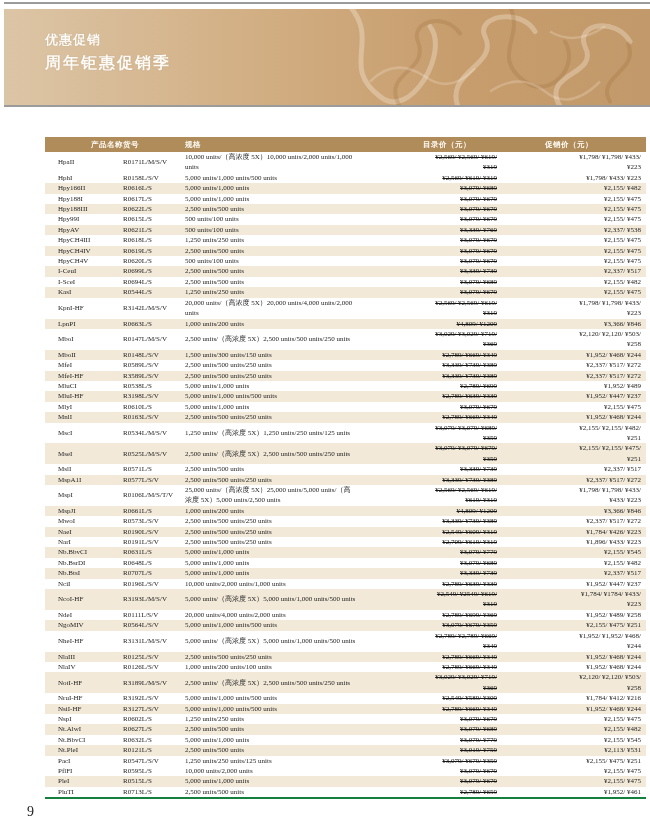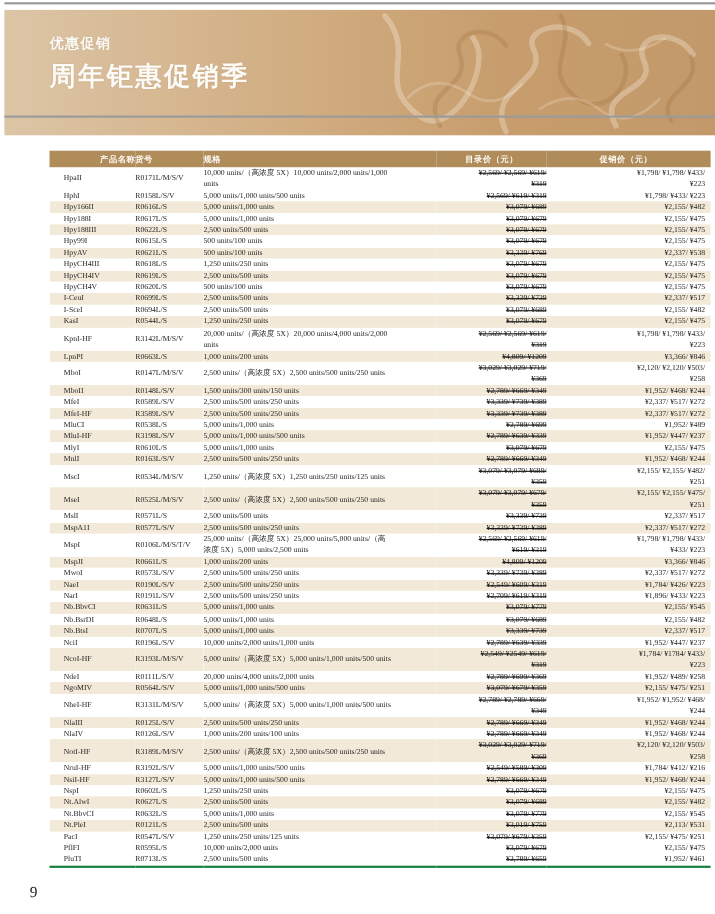--- a/index.html
+++ b/index.html
@@ -3,31 +3,31 @@
 <meta charset="utf-8">
 <style>
   html,body{margin:0;padding:0;}
   body{
     width:650px;height:831px;background:#ffffff;overflow:hidden;position:relative;
     font-family:"Liberation Serif","DejaVu Serif",serif;color:#1f1f1f;
     -webkit-font-smoothing:antialiased;
   }
   .top-rule{position:absolute;left:4px;right:0;top:2px;height:2px;background:#9b9b9b;}
   .banner{
-    position:absolute;left:4px;right:0;top:9px;height:114px;
+    position:absolute;left:4px;right:0;top:9px;height:98px;
     background:linear-gradient(90deg,#dcc5a6 0%,#d2af84 38%,#c79d6d 70%,#c2996a 100%);
     overflow:hidden;
   }
   .banner-art{position:absolute;right:0;top:0;height:100%;}
   .banner-eyebrow{
     position:absolute;left:41px;top:22px;font-size:13px;font-weight:bold;color:#fdfbf7;
     letter-spacing:1px;text-shadow:0 0 1px rgba(120,80,40,.35);
   }
   .banner-title{
-    position:absolute;left:41px;top:44px;font-size:24px;font-weight:bold;color:#fdfbf7;
+    position:absolute;left:41px;top:44px;font-size:16px;font-weight:bold;color:#fdfbf7;
     letter-spacing:2px;text-shadow:0 0 1px rgba(120,80,40,.35);
   }
   .banner-bottom-rule{position:absolute;left:4px;right:0;top:105px;height:2px;background:#9b9b9b;}
 
   table.price{
     position:absolute;left:45px;top:137px;width:601px;
     border-collapse:collapse;table-layout:fixed;
     font-size:7px;
   }
   table.price th{
@@ -467,20 +467,27 @@
         <td>¥3,079/ ¥679/ ¥359</td>
         <td>¥2,155/ ¥475/ ¥251</td>
       </tr>
       <tr>
         <td>PflFI</td>
         <td>R0595L/S</td>
         <td>10,000 units/2,000 units</td>
         <td>¥3,079/ ¥679</td>
         <td>¥2,155/ ¥475</td>
       </tr>
+      <tr class="shaded">
+        <td>PleI</td>
+        <td>R0515L/S</td>
+        <td>5,000 units/1,000 units</td>
+        <td>¥3,079/ ¥679</td>
+        <td>¥2,155/ ¥475</td>
+      </tr>
       <tr>
         <td>PluTI</td>
         <td>R0713L/S</td>
         <td>2,500 units/500 units</td>
         <td>¥2,789/ ¥659</td>
         <td>¥1,952/ ¥461</td>
       </tr>
     </tbody>
 </table>
 

